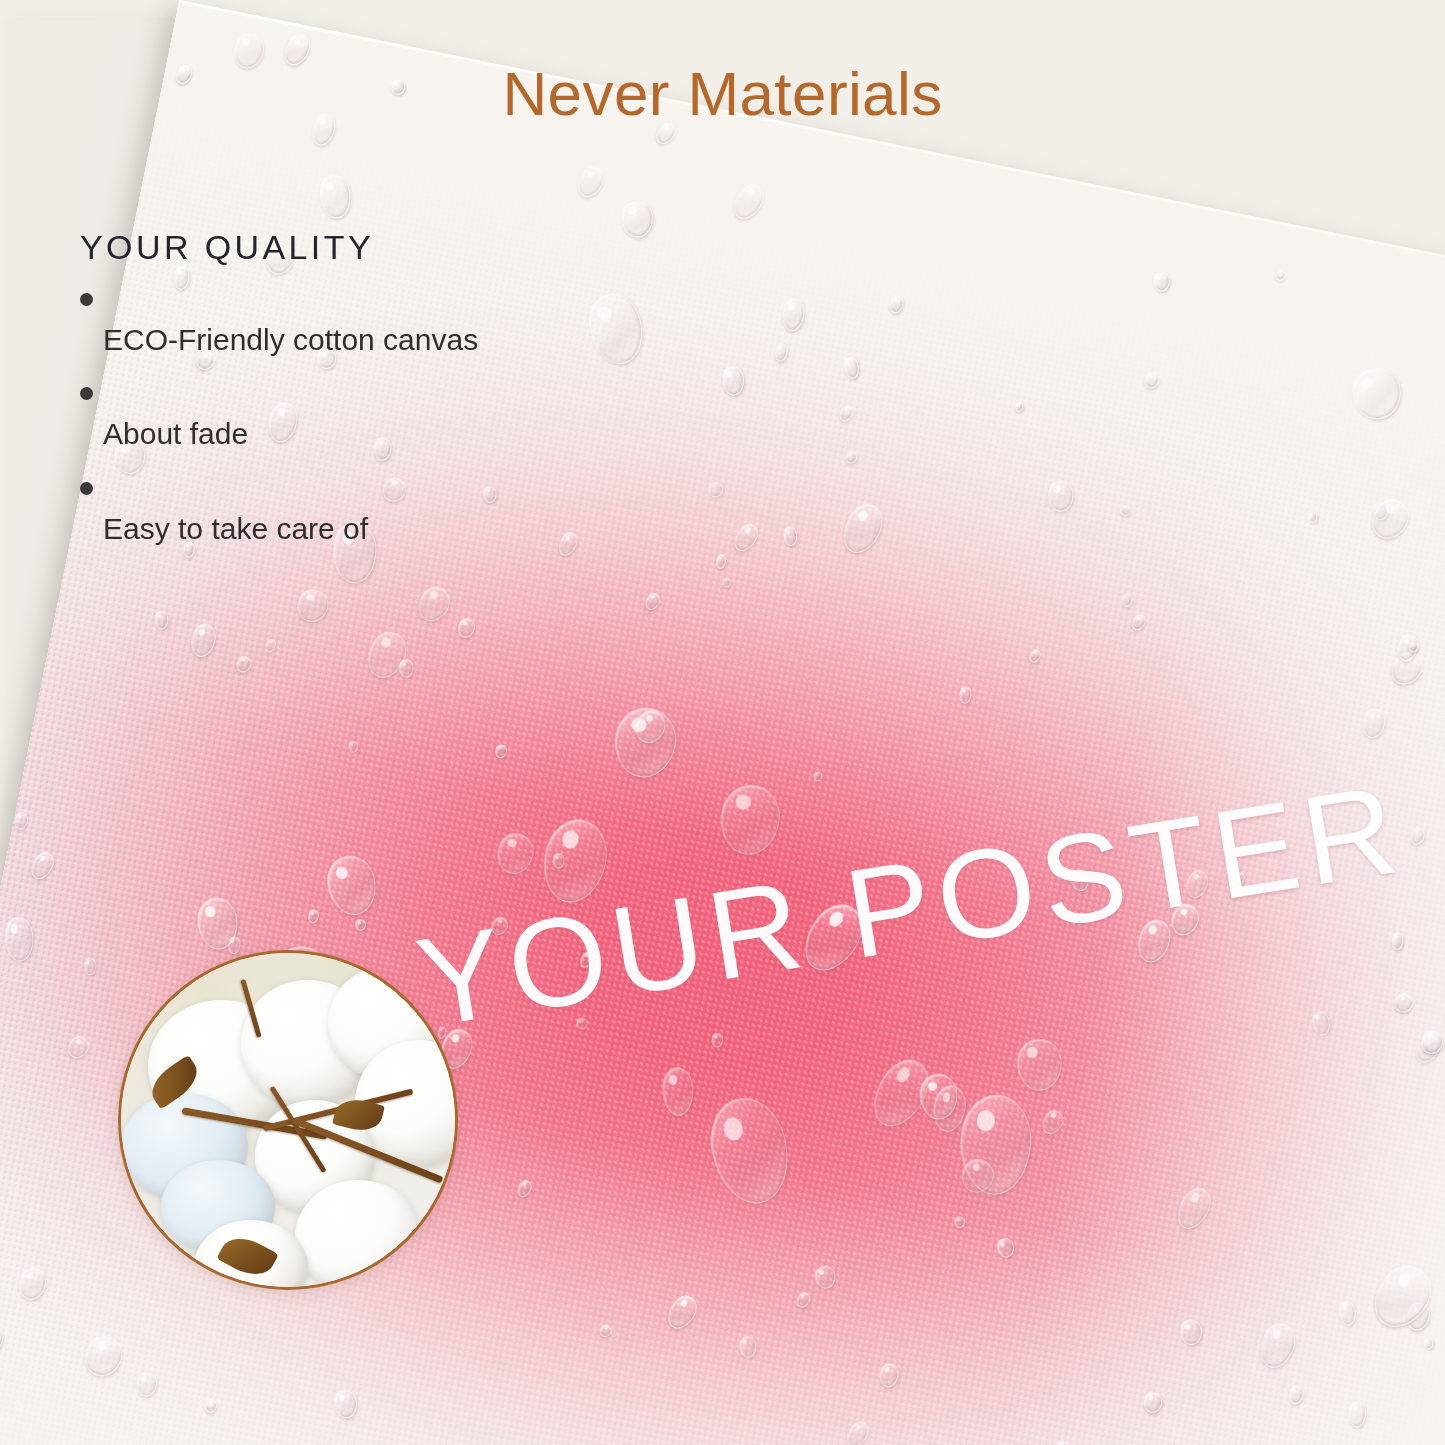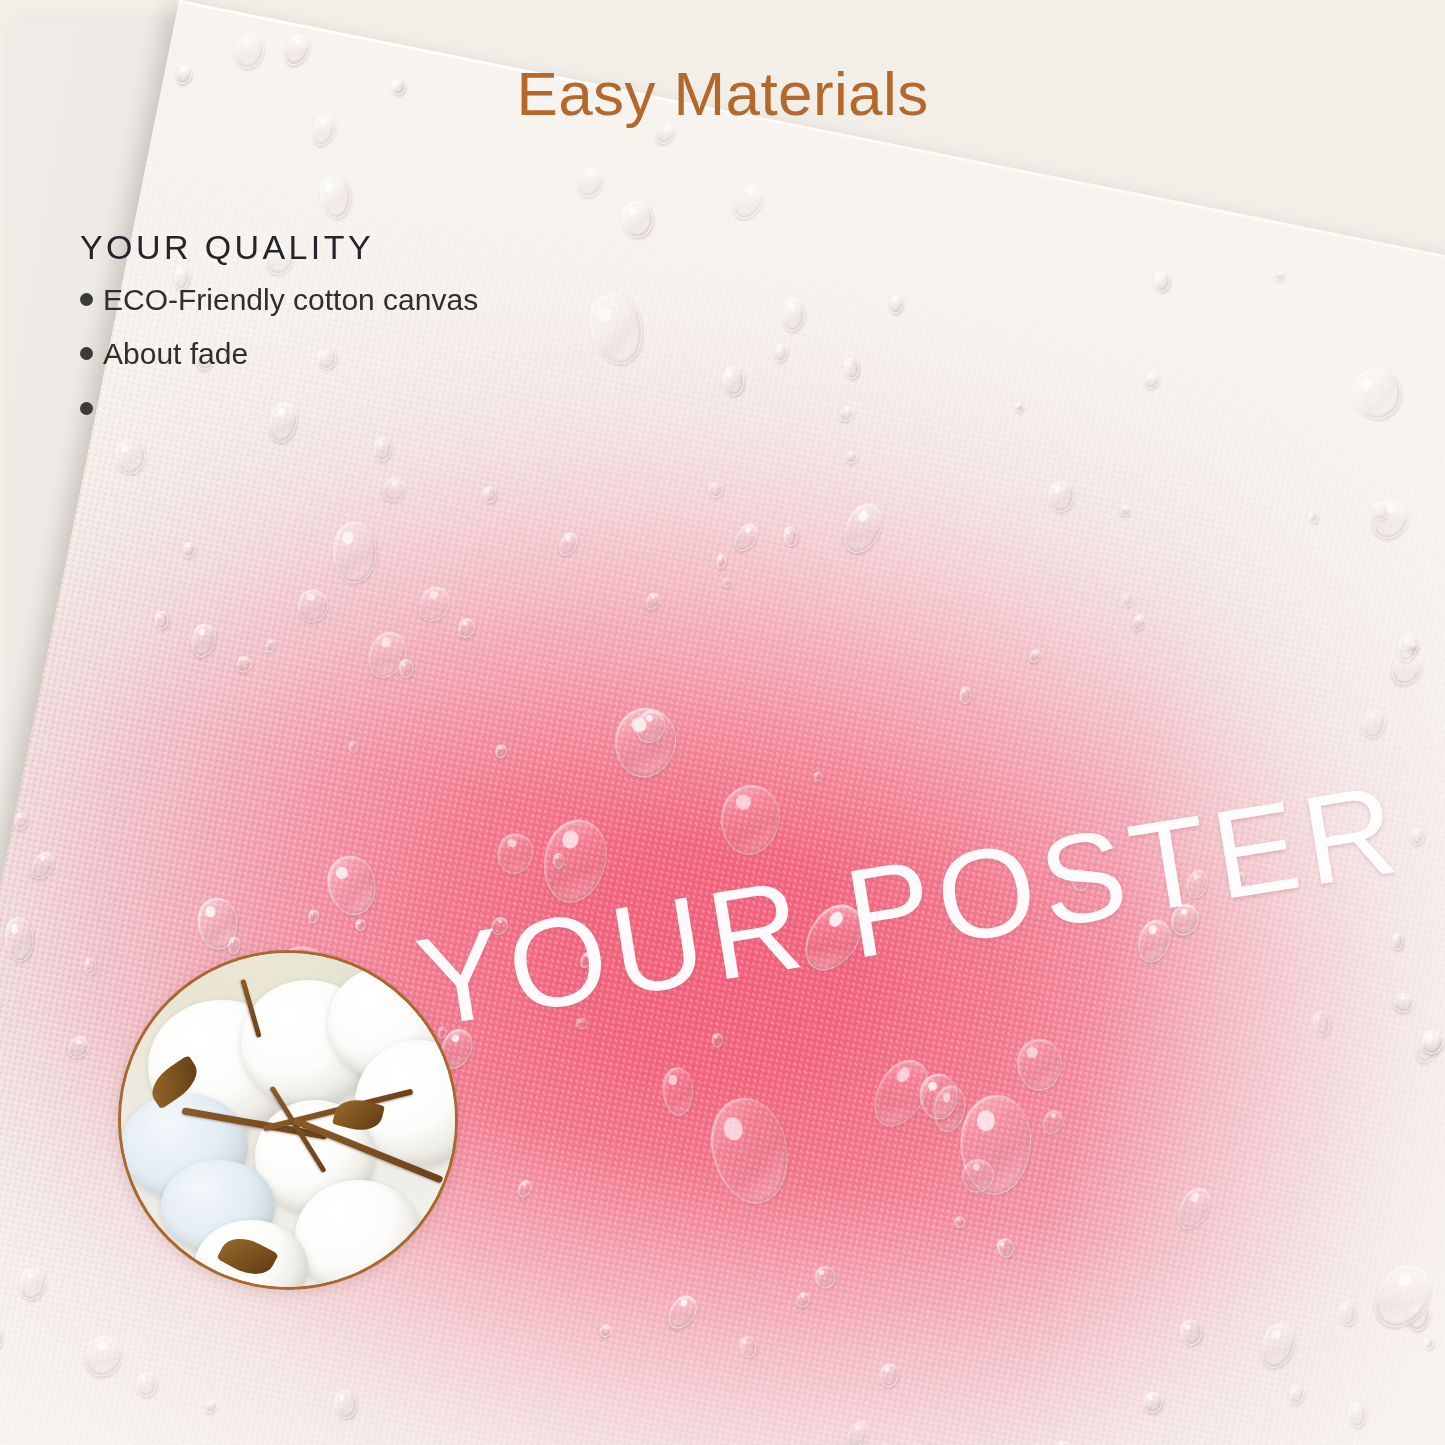--- a/index.html
+++ b/index.html
@@ -148,21 +148,21 @@
     font-weight:300;
     color:#2f2e2c;
     line-height:1.28;
   }
   .bullets li .dot{
     flex:0 0 auto;
     width:13px;height:13px;border-radius:50%;
     background:#3a3a38;
     margin:12px 10px 0 6px;
   }
-  .bullets li .txt{display:block;max-width:420px;}
+  .bullets li .txt{display:block;max-width:420px;margin-top:40px;}
 
   
   .cotton-circle{
     position:absolute;
     left:118px;top:950px;
     width:334px;height:334px;
     border-radius:50%;
     border:3px solid #a8682f;
     overflow:hidden;
     box-shadow:0 3px 14px rgba(120,95,70,.18);
@@ -362,35 +362,36 @@
         <div class="drop" style="width: 16.8px; height: 18.6px; left: 78.32%; top: 75.11%; transform: rotate(-4.9deg); opacity: 0.99;"></div>
         <div class="drop" style="width: 11.5px; height: 15.8px; left: 36.91%; top: 31.21%; transform: rotate(15.2deg); opacity: 0.88;"></div>
         <div class="drop" style="width: 13.2px; height: 16.9px; left: 22.27%; top: 38.52%; transform: rotate(-14.5deg); opacity: 0.93;"></div>
         <div class="drop" style="width: 9.8px; height: 10.9px; left: 47.61%; top: 19.83%; transform: rotate(-2.2deg); opacity: 0.74;"></div>
         <div class="drop" style="width: 21.3px; height: 30.9px; left: 7.32%; top: 0.6%; transform: rotate(13.7deg); opacity: 0.86;"></div>
       </div>
 
     <div class="poster-mark">YOUR POSTER</div>
   </div>
 
-  <div class="page-title">Easy Materials</div>
+  <div class="page-title">Never Materials</div>
 
   <div class="copy">
     <div class="eyebrow">YOUR QUALITY</div>
     <ul class="bullets" id="bullets">
         <li>
           <span class="dot"></span>
           <span class="txt">ECO-Friendly cotton canvas</span>
         </li>
         <li>
           <span class="dot"></span>
           <span class="txt">About fade</span>
         </li>
         <li>
           <span class="dot"></span>
+          <span class="txt">Easy to take care of</span>
         </li>
       </ul>
   </div>
 
   <div class="cotton-circle">
     <div class="cotton-art">
       <div class="cotton-bg"></div>
 
       <div class="boll" style="left:8%;top:14%;width:44%;height:40%;"></div>
       <div class="boll" style="left:36%;top:8%;width:40%;height:38%;"></div>

